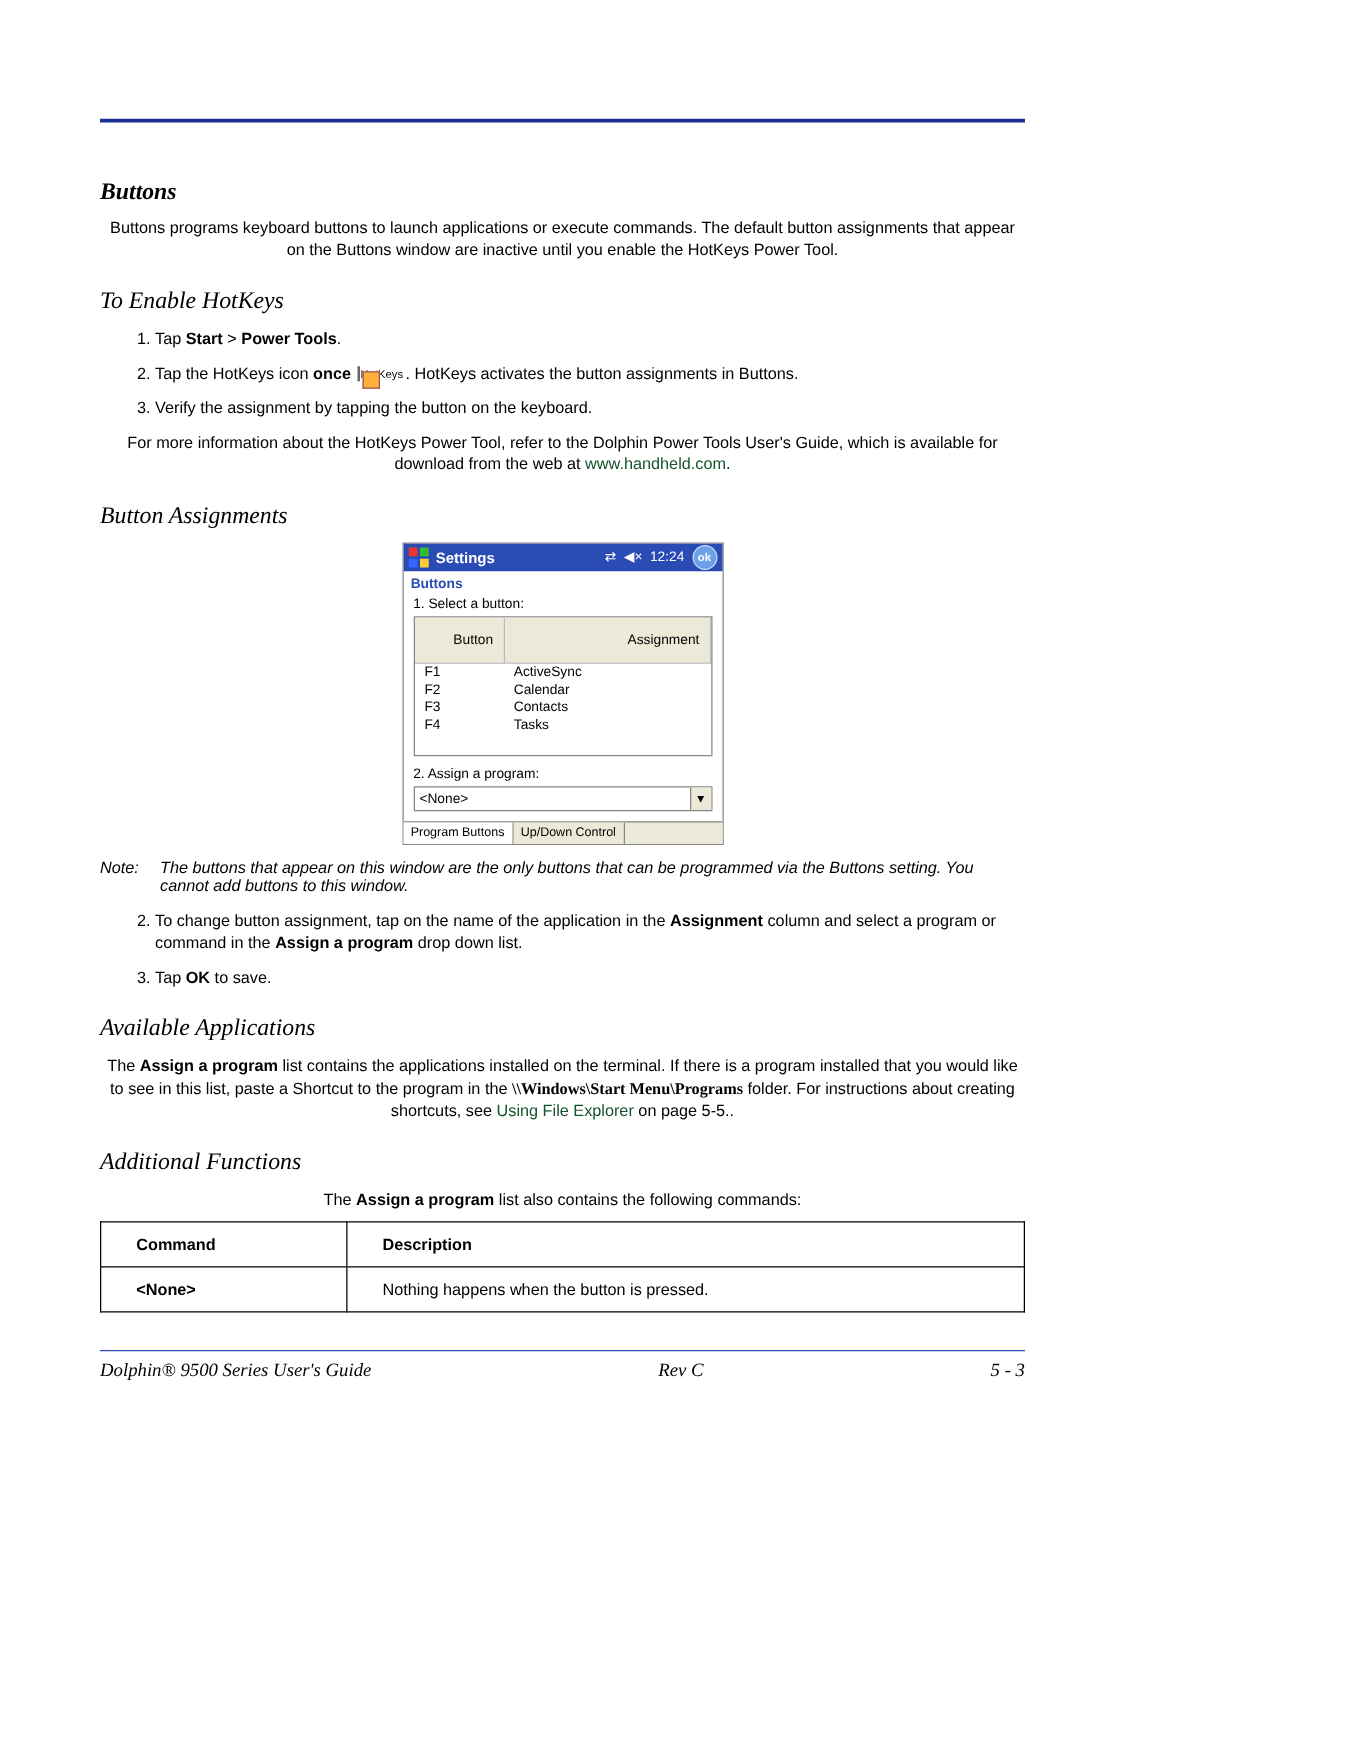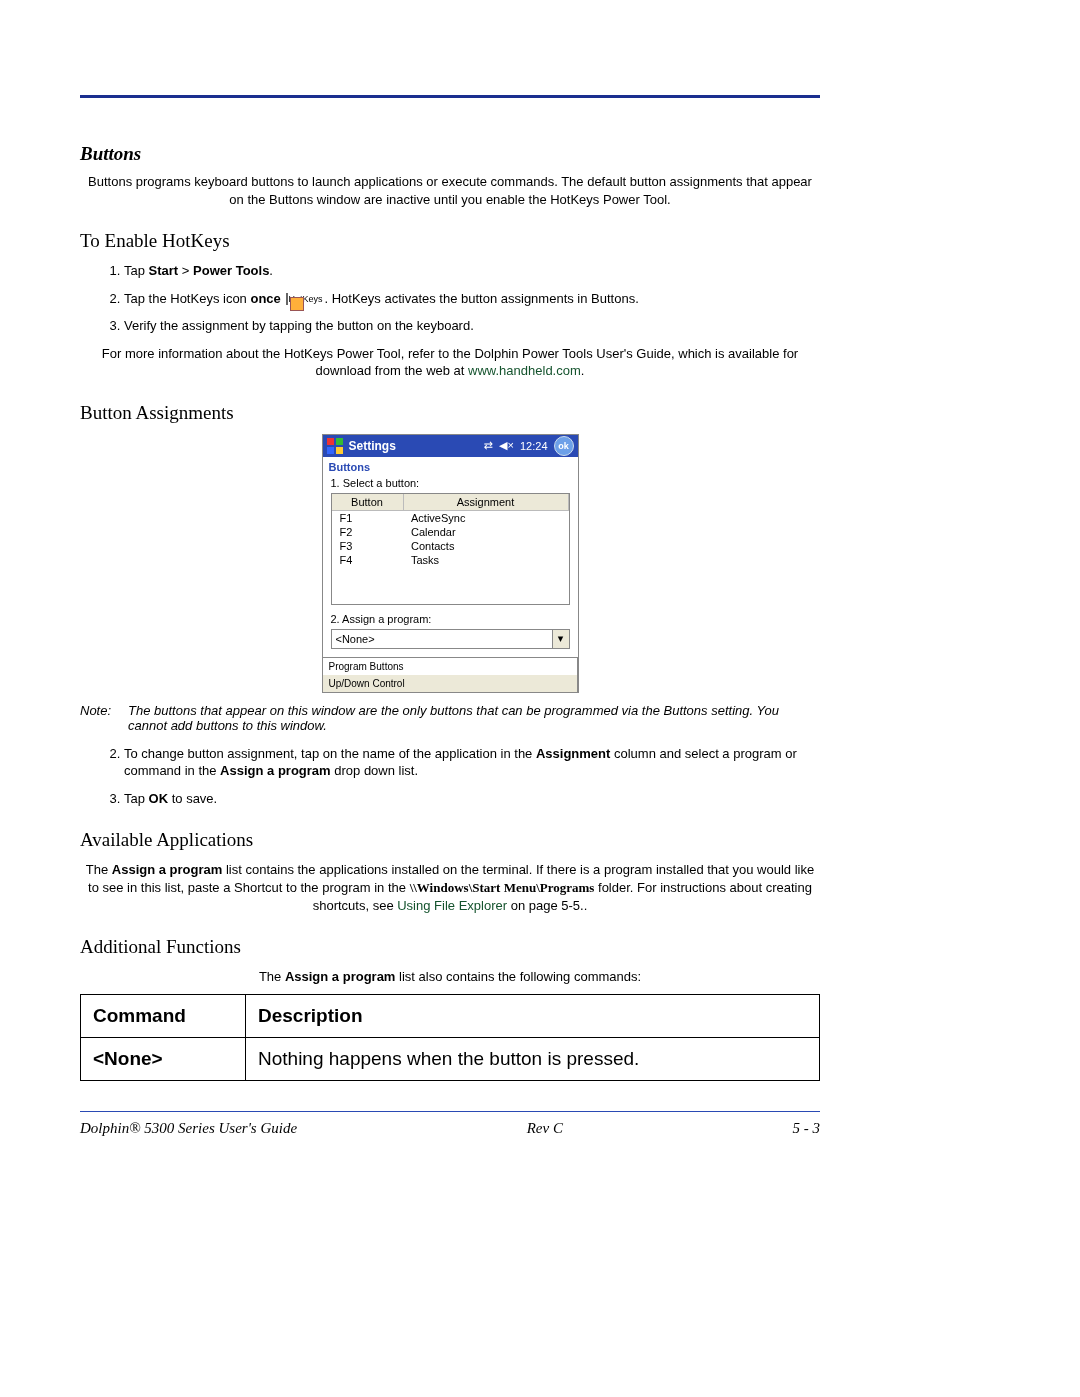--- a/index.html
+++ b/index.html
@@ -22,20 +22,21 @@
   }
   h1.section {
     font-family: "Times New Roman", Times, serif;
     font-style: italic;
     font-weight: bold;
     font-size: 19px;
     margin: 0 0 8px 0;
   }
   h2.sub {
     font-family: "Times New Roman", Times, serif;
+    font-style: italic;
     font-weight: normal;
     font-size: 19px;
     margin: 22px 0 10px 0;
   }
   p.body {
     margin: 0 0 8px 0;
     line-height: 1.35;
     text-align: center;
   }
   ol.steps {
@@ -111,66 +112,66 @@
   .ppc .label{padding:2px 8px}
   .ppc .list{
     margin:2px 8px 6px 8px;
     border:1px solid #888;
     background:#fff;
     height:110px;
     overflow:hidden;
   }
   .ppc .list table{border-collapse:collapse;width:100%;font-size:11px}
   .ppc .list th{
-    text-align:center;
+    text-align:right;
     background:#ece9d8;
     border-right:1px solid #bbb;
     border-bottom:1px solid #bbb;
-    padding:2px 8px;
+    padding:12px 8px;
     font-weight:normal;
   }
   .ppc .list td{padding:1px 8px}
   .ppc .select{
     margin:2px 8px 8px 8px;
     border:1px solid #888;
     height:18px;
     display:flex;align-items:center;justify-content:space-between;
     padding:0 0 0 4px;
     font-size:11px;
   }
   .ppc .select .arrow{
     width:16px;height:100%;
     border-left:1px solid #888;
     display:flex;align-items:center;justify-content:center;
     background:#ece9d8;
   }
   .ppc .tabs{
-    display:flex;border-top:1px solid #888;background:#ece9d8;flex-direction:column;
+    display:flex;border-top:1px solid #888;background:#ece9d8;
   }
   .ppc .tabs .tab{
     padding:3px 6px;font-size:10px;
     border-right:1px solid #888;
     background:#fff;
   }
   .ppc .tabs .tab.inactive{background:#ece9d8}
 
   .note-row{display:flex;margin:4px 0 12px 0}
   .note-row .note-label{font-style:italic;width:48px;flex:0 0 auto}
   .note-row .note-text{font-style:italic;flex:1}
 
   table.cmd{
     border-collapse:collapse;
     width:100%;
     margin-top:8px;
   }
   table.cmd th, table.cmd td{
     border:1px solid #000;
-    padding:10px 12px;
+    padding:10px 28px;
     text-align:left;
-    font-size:19px;
+    font-size:13px;
     vertical-align:top;
   }
   table.cmd th{font-weight:bold}
   table.cmd .cmd-col{width:140px;font-weight:bold}
 
   .footer-rule{border-top:1px solid #2a4ab4;margin-top:30px}
   .footer{
     display:flex;justify-content:space-between;
     font-family:"Times New Roman", Times, serif;
     font-style:italic;
@@ -290,17 +291,17 @@
     </tr>
     <tr>
       <td class="cmd-col">&lt;None&gt;</td>
       <td>Nothing happens when the button is pressed.</td>
     </tr>
   </tbody>
     </table>
 
   <div class="footer-rule"></div>
   <div class="footer">
-    <span>Dolphin® 5300 Series User's Guide</span>
+    <span>Dolphin® 9500 Series User's Guide</span>
     <span>Rev C</span>
     <span>5 - 3</span>
   </div>
 </div>
 
 </body></html>

